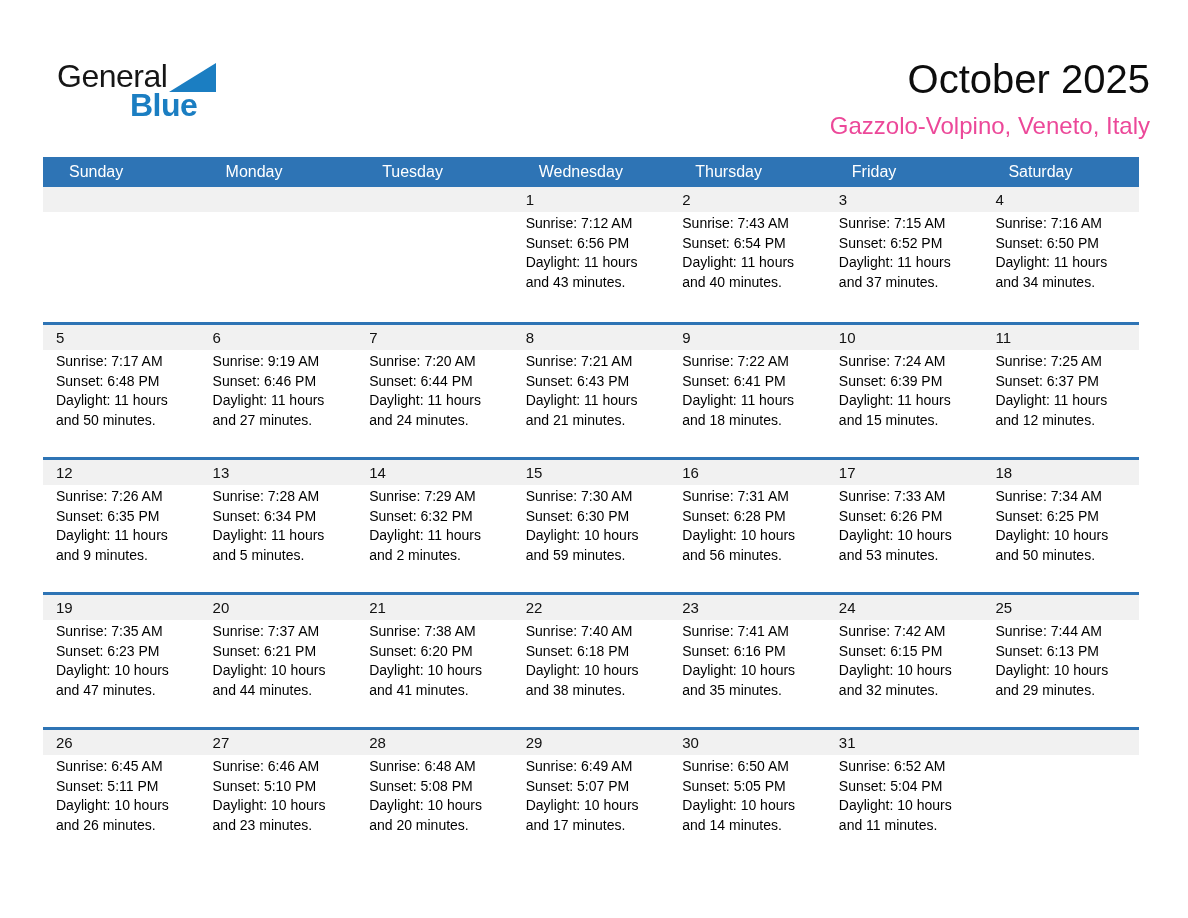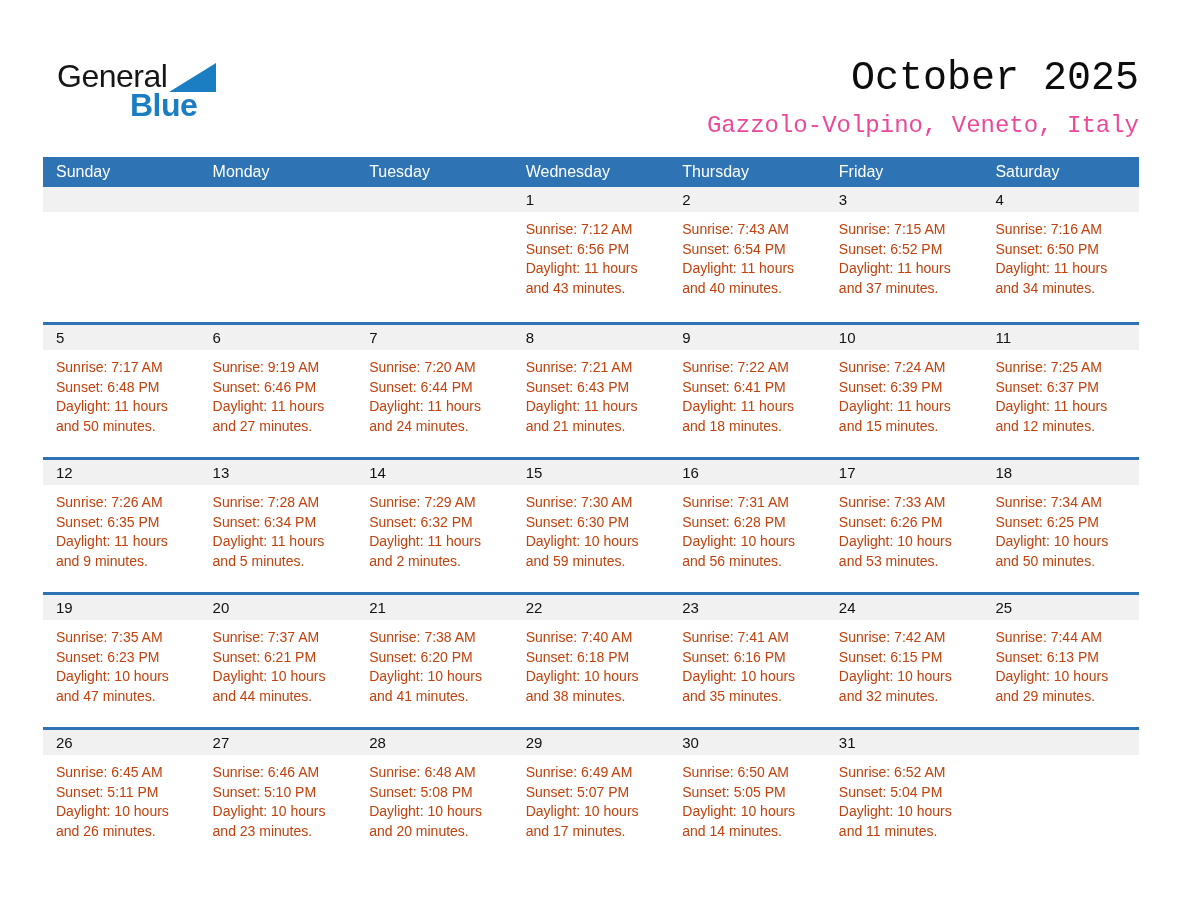--- a/index.html
+++ b/index.html
@@ -22,48 +22,48 @@
   .logo-tri {
     width:0; height:0;
     border-bottom:29px solid var(--logo-blue);
     border-left:47px solid transparent;
     margin-left:-6px;
   }
   .logo-row2 { margin-left:73px; margin-top:-3px; }
   .logo-blue-text { font-size:32px; line-height:1; color:var(--logo-blue); letter-spacing:-0.5px;font-weight:bold; }
 
   
-  .title-block { position:absolute; top:56px; right:49px; text-align:right;font-family:Liberation Mono, monospace; }
+  .title-block { position:absolute; top:56px; right:38px; text-align:right; }
   .title { font-size:40px; line-height:46px; color:#0d0d0d; }
   .subtitle { font-size:24px; line-height:28px; margin-top:10px; color:#ec4899; }
 
   
   .calendar { position:absolute; left:43px; top:157px; width:1096px; }
   .weekday-row {
     display:grid; grid-template-columns:repeat(7,1fr);
     background:var(--header-blue); color:#fff;
     height:30px; align-items:center;
   }
-  .weekday-cell { padding-left:13px; font-size:16px; }
+  .weekday-cell { padding-left:26px; font-size:16px; }
 
   .week {
     display:grid; grid-template-columns:repeat(7,1fr);
     height:135px;
     border-top:3px solid var(--divider-blue);
   }
   .week:first-child { border-top:none; }
 
   .cell { overflow:hidden; }
   .num-band {
     height:25px; background:var(--band-gray);
     display:flex; align-items:center;
     padding-left:13px;
     font-size:15px; color:#111;
   }
-  .cell-body { padding:8px 6px 0 13px; font-size:14px; line-height:19.5px; color:#c2410c; }
+  .cell-body { padding:2px 6px 0 13px; font-size:14px; line-height:19.5px; color:#000000; }
 </style>
 </head>
 <body>
 
 <div class="page">
 
   <div class="logo">
     <div class="logo-row1">
       <span class="logo-general">General</span>
       <span class="logo-tri"></span>

